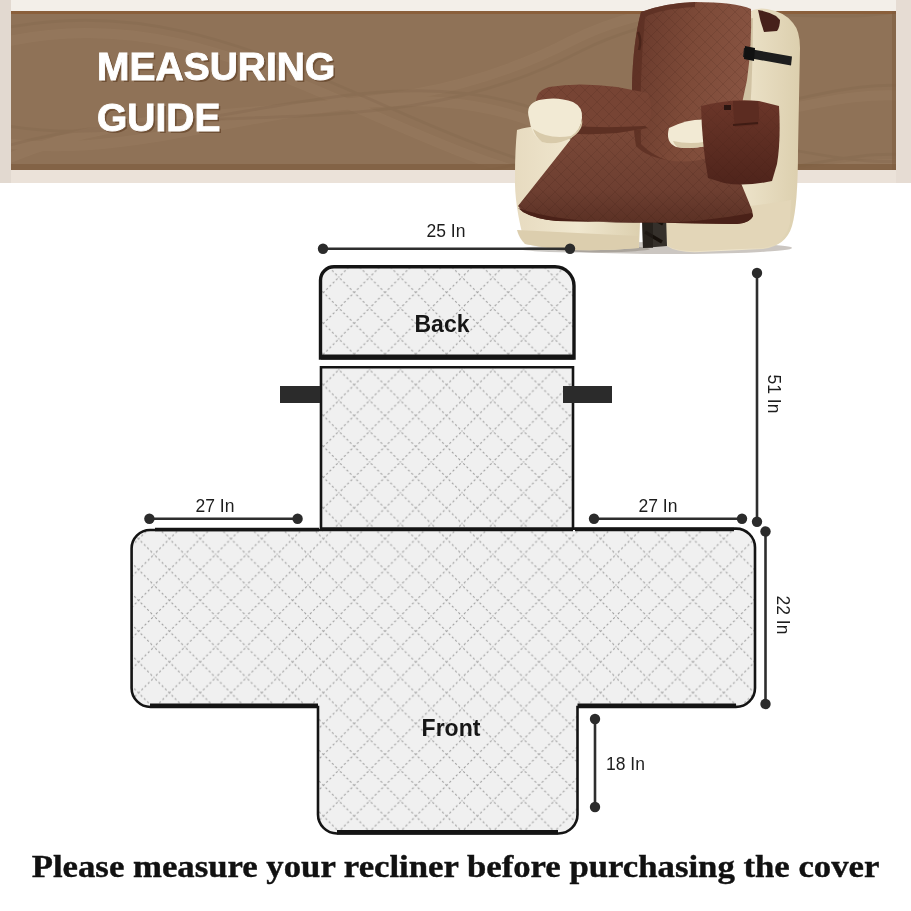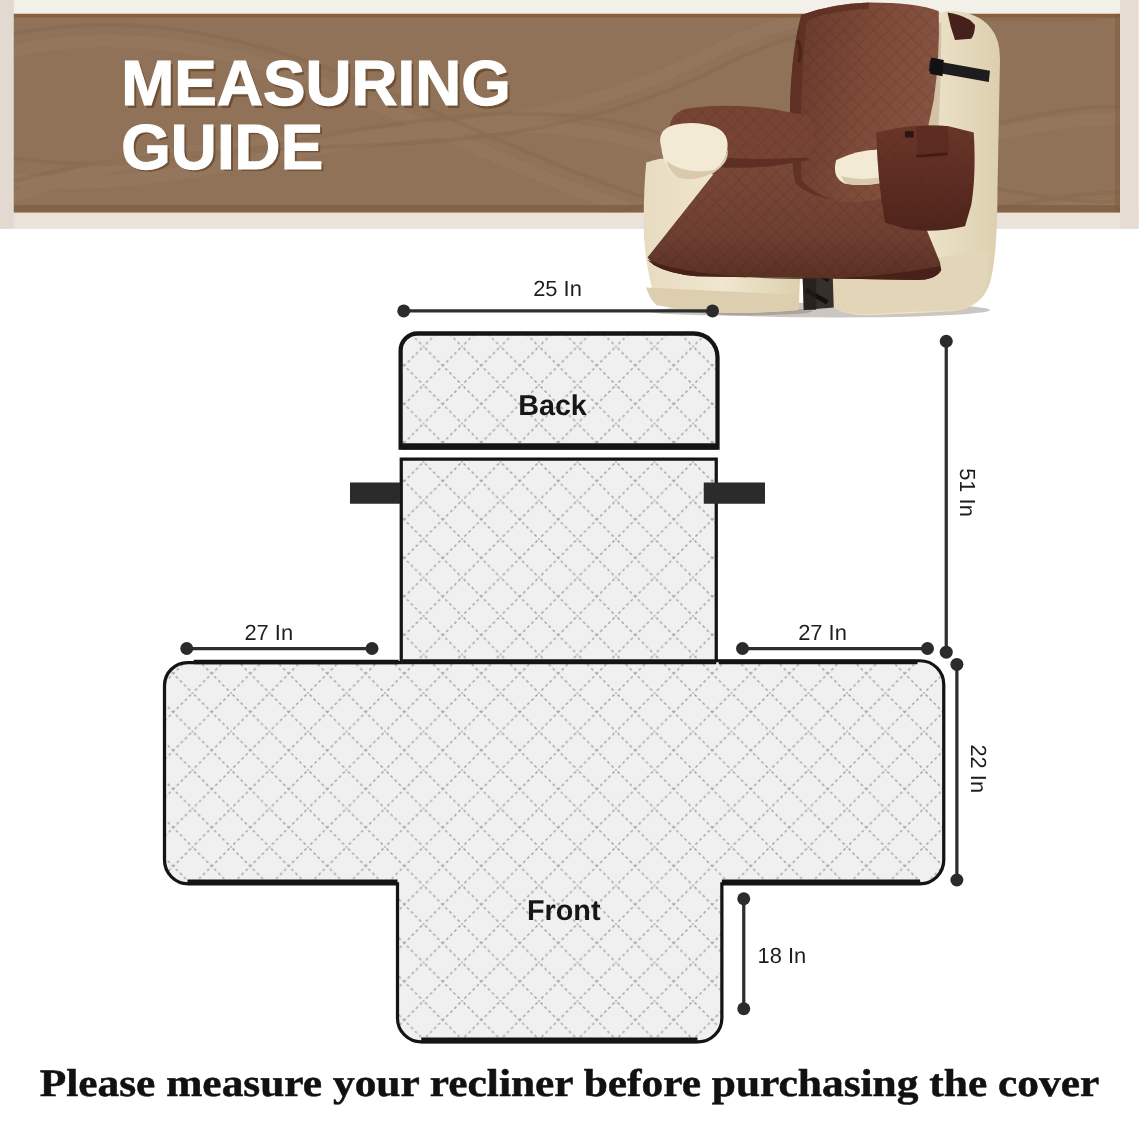--- a/index.html
+++ b/index.html
@@ -28,21 +28,21 @@
       <path d="M-60,100 C130,170 340,30 530,100 C690,150 810,50 930,80"></path>
       <path d="M-40,25 C190,-40 350,110 550,160 C710,200 840,120 930,150"></path>
       <path d="M-40,190 C190,120 350,210 550,140 C710,90 840,180 930,140"></path>
     </g>
     <rect x="0" y="0" width="885" height="3" fill="#8a5f3b"></rect>
     <rect x="0" y="153" width="885" height="6" fill="#7d5c3e" opacity="0.7"></rect>
     <rect x="881" y="0" width="4" height="159" fill="#7d5c3e" opacity="0.5"></rect>
   </svg>
 </div>
 
-<div class="abs" style="left:97px;top:41px;color:#ffffff;font-size:51px;line-height:51px;font-weight:700;letter-spacing:0px;-webkit-text-stroke:0.9px #ffffff;text-shadow:2px 2px 0 rgba(80,45,20,0.5);">MEASURING<br>GUIDE</div>
+<div class="abs" style="left:97px;top:41px;color:#ffffff;font-size:39px;line-height:51px;font-weight:700;letter-spacing:0px;-webkit-text-stroke:0.9px #ffffff;text-shadow:2px 2px 0 rgba(80,45,20,0.5);">MEASURING<br>GUIDE</div>
 
 <svg class="abs" style="left:495px;top:0;" width="320" height="266" viewBox="0 0 320 266" xmlns="http://www.w3.org/2000/svg">
   <defs>
     <linearGradient id="creamG" x1="0" y1="0" x2="1" y2="0">
       <stop offset="0" stop-color="#e7dbc0"></stop>
       <stop offset="0.5" stop-color="#f0e7cf"></stop>
       <stop offset="1" stop-color="#dccfae"></stop>
     </linearGradient>
     <linearGradient id="brownBackG" x1="0" y1="0" x2="1" y2="0.25">
       <stop offset="0" stop-color="#67382b"></stop>

